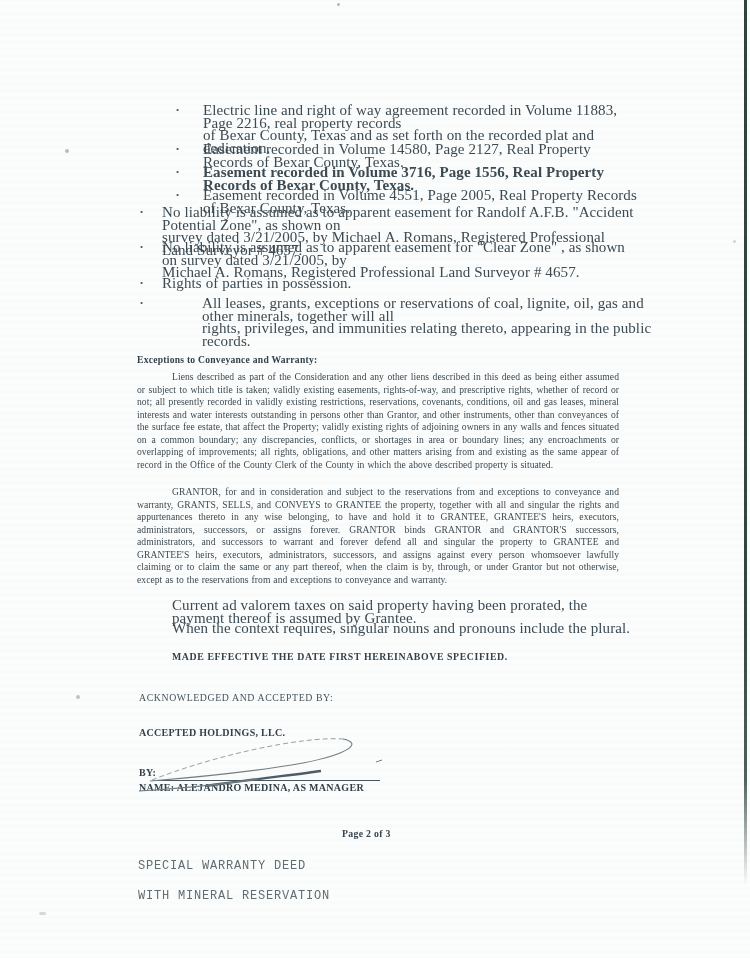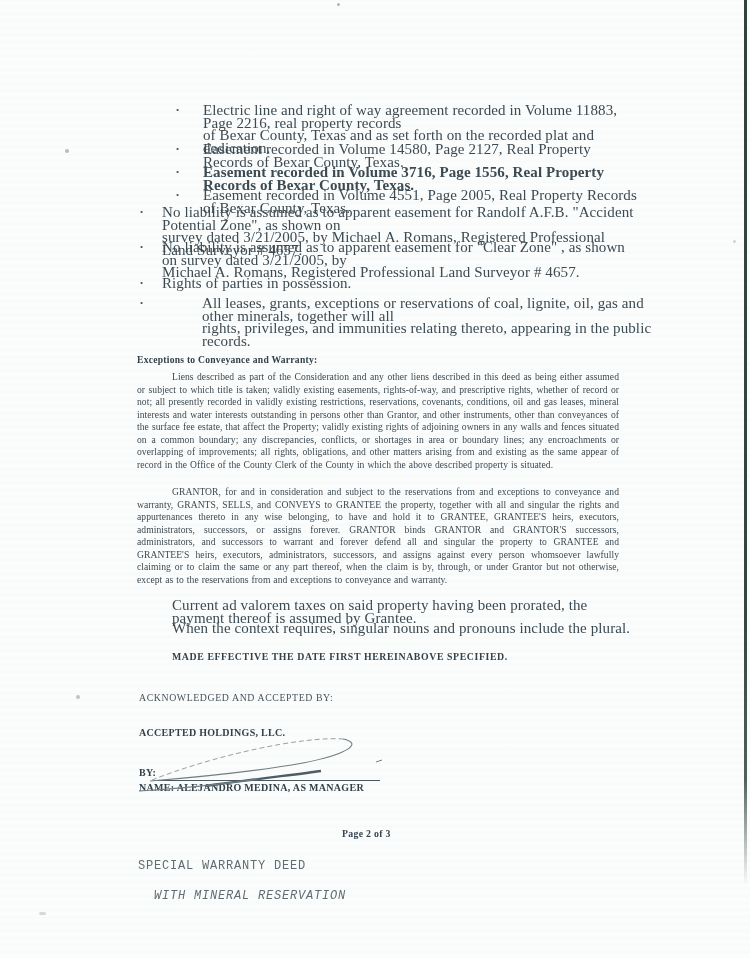--- a/index.html
+++ b/index.html
@@ -24,21 +24,21 @@
   .bold{font-weight:bold;color:#33414b;}
   .heading{font-size:9.6px;font-weight:bold;color:#33414b;letter-spacing:0.25px;}
   .caps{letter-spacing:0.6px;}
   .sig-svg{position:absolute;left:0;top:0;width:750px;height:958px;pointer-events:none;}
   .byline{font-size:10px;font-weight:bold;color:#33414b;letter-spacing:0.3px;line-height:12px;}
   .rule{position:absolute;background:#4a585e;height:1.4px;}
   .footer-mono{
     font-family:"Liberation Mono","DejaVu Sans Mono",monospace;
     font-size:12px;line-height:10px;color:#5f6e72;letter-spacing:0.8px;white-space:pre;
   }
-  .footer-mono .it{font-style:italic;margin-left:16px;}
+  .footer-mono .it{}
   .pagenum{font-size:9.8px;font-weight:600;color:#374550;letter-spacing:0.3px;}
   .edge-line{
     position:absolute;right:3px;top:0;width:3px;height:885px;
     background:linear-gradient(180deg,#32413c 0%,#36453f 70%,#51605b 88%,rgba(81,96,91,0) 100%);
   }
   .speck{position:absolute;border-radius:50%;}
 </style>
 </head>
 <body>
 

